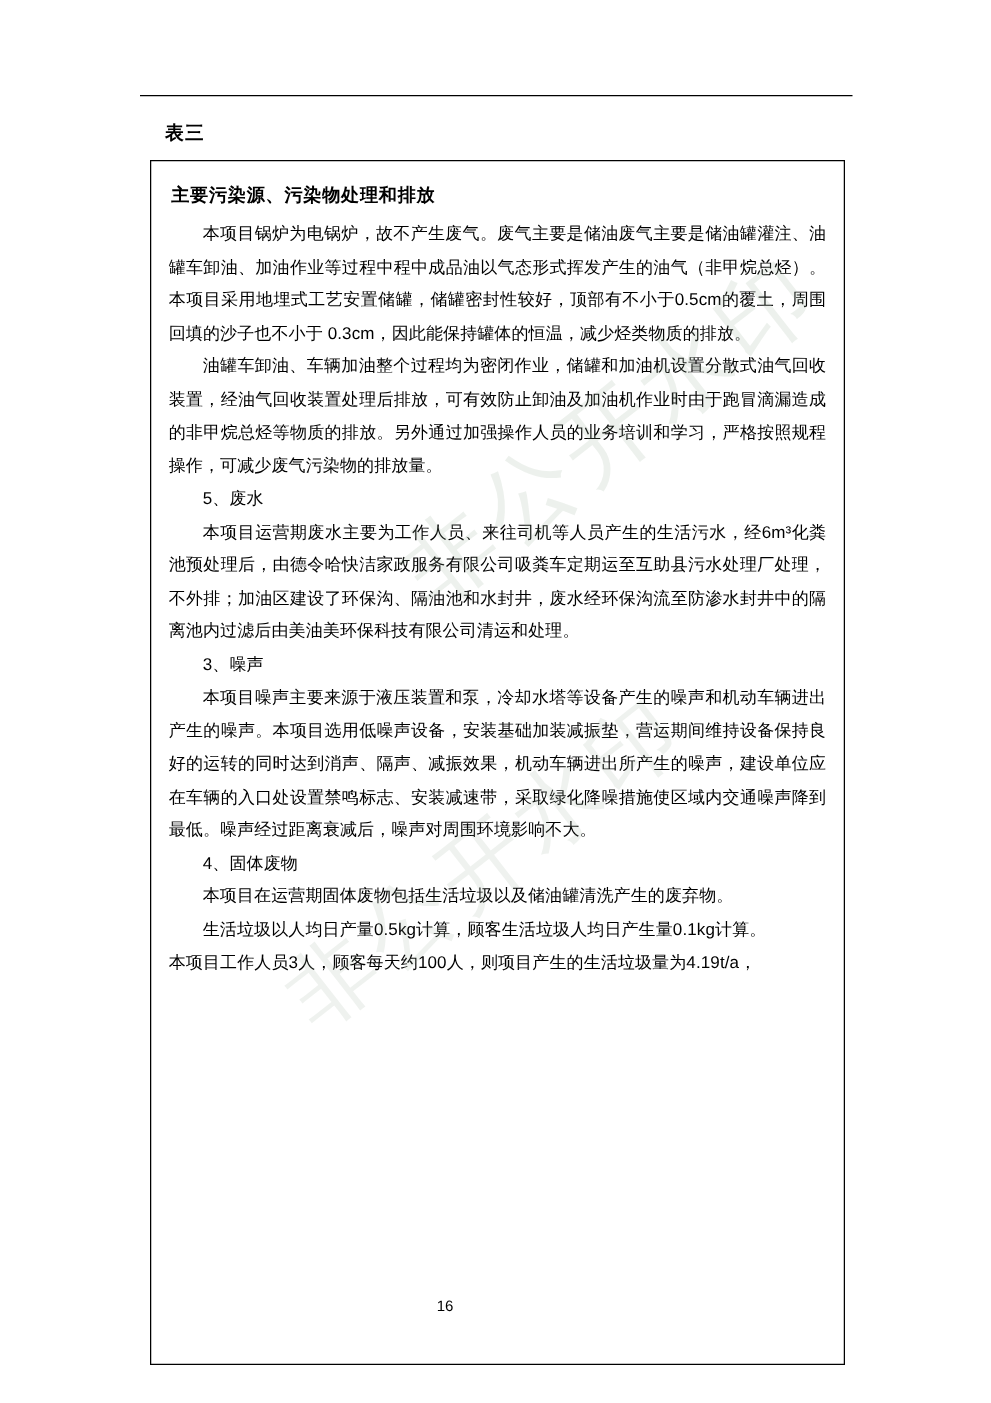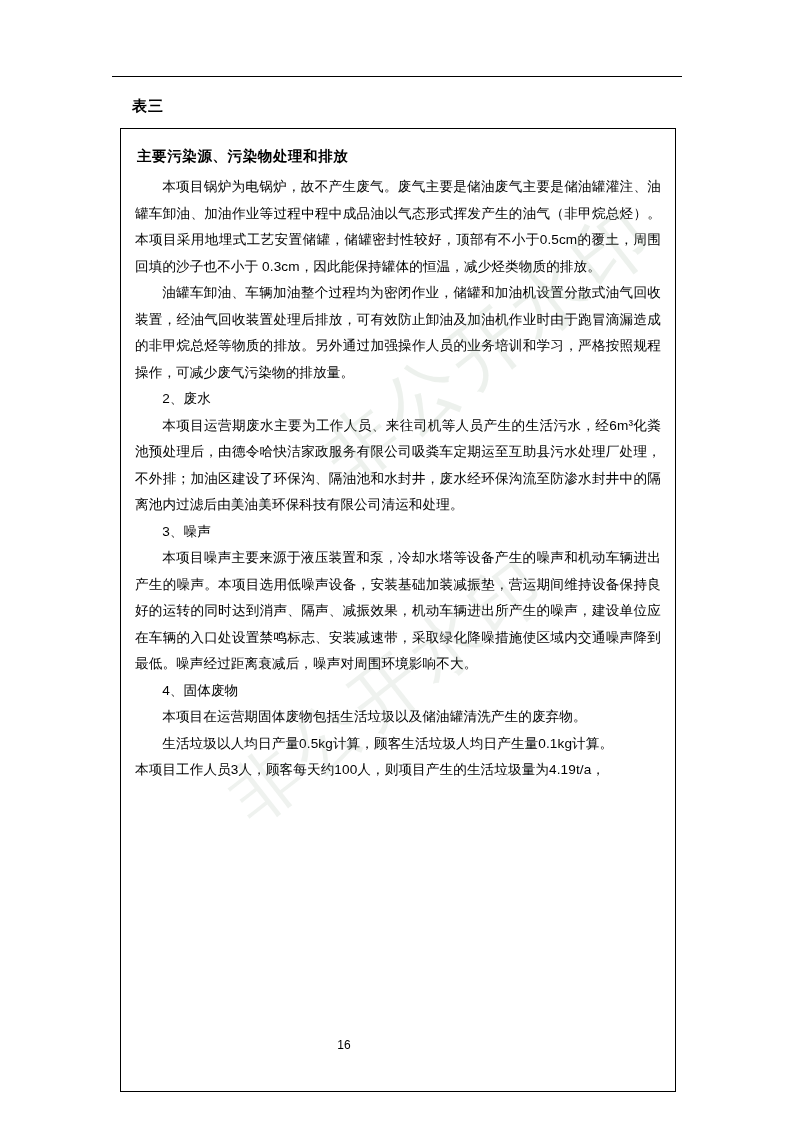--- a/index.html
+++ b/index.html
@@ -76,25 +76,26 @@
   }
   .indent {
     text-indent: 2em;
   }
   .indent-sub {
     text-indent: 2em;
   }
   .page-number {
     position: absolute;
     top: 1038px;
-    left: 16px;
+    left: 0;
     width: 656px;
     text-align: center;
     font-size: 12px;
     color: #000;
+    padding-left: 28px;
   }
   
   .watermark {
     position: absolute;
     top: 430px;
     left: 300px;
     font-size: 74px;
     color: rgba(150, 170, 150, 0.17);
     font-family: "DejaVu Sans", sans-serif;
     transform: rotate(-38deg);
@@ -126,21 +127,21 @@
   <div class="header-rule"></div>
 
   <div class="table-label">表三</div>
 
   <div class="content-box">
     <div class="box-title">主要污染源、污染物处理和排放</div>
 
     <p class="para indent">本项目锅炉为电锅炉，故不产生废气。废气主要是储油废气主要是储油罐灌注、油罐车卸油、加油作业等过程中程中成品油以气态形式挥发产生的油气（非甲烷总烃）。本项目采用地埋式工艺安置储罐，储罐密封性较好，顶部有不小于0.5cm的覆土，周围回填的沙子也不小于 0.3cm，因此能保持罐体的恒温，减少烃类物质的排放。</p>
     <p class="para indent">油罐车卸油、车辆加油整个过程均为密闭作业，储罐和加油机设置分散式油气回收装置，经油气回收装置处理后排放，可有效防止卸油及加油机作业时由于跑冒滴漏造成的非甲烷总烃等物质的排放。另外通过加强操作人员的业务培训和学习，严格按照规程操作，可减少废气污染物的排放量。</p>
 
-    <p class="para indent-sub">2、废水</p>
+    <p class="para indent-sub">5、废水</p>
     <p class="para indent">本项目运营期废水主要为工作人员、来往司机等人员产生的生活污水，经6m³化粪池预处理后，由德令哈快洁家政服务有限公司吸粪车定期运至互助县污水处理厂处理，不外排；加油区建设了环保沟、隔油池和水封井，废水经环保沟流至防渗水封井中的隔离池内过滤后由美油美环保科技有限公司清运和处理。</p>
 
     <p class="para indent-sub">3、噪声</p>
     <p class="para indent">本项目噪声主要来源于液压装置和泵，冷却水塔等设备产生的噪声和机动车辆进出产生的噪声。本项目选用低噪声设备，安装基础加装减振垫，营运期间维持设备保持良好的运转的同时达到消声、隔声、减振效果，机动车辆进出所产生的噪声，建设单位应在车辆的入口处设置禁鸣标志、安装减速带，采取绿化降噪措施使区域内交通噪声降到最低。噪声经过距离衰减后，噪声对周围环境影响不大。</p>
 
     <p class="para indent-sub">4、固体废物</p>
     <p class="para indent">本项目在运营期固体废物包括生活垃圾以及储油罐清洗产生的废弃物。</p>
     <p class="para indent">生活垃圾以人均日产量0.5kg计算，顾客生活垃圾人均日产生量0.1kg计算。</p>
     <p class="para">本项目工作人员3人，顾客每天约100人，则项目产生的生活垃圾量为4.19t/a，</p>
   </div>

